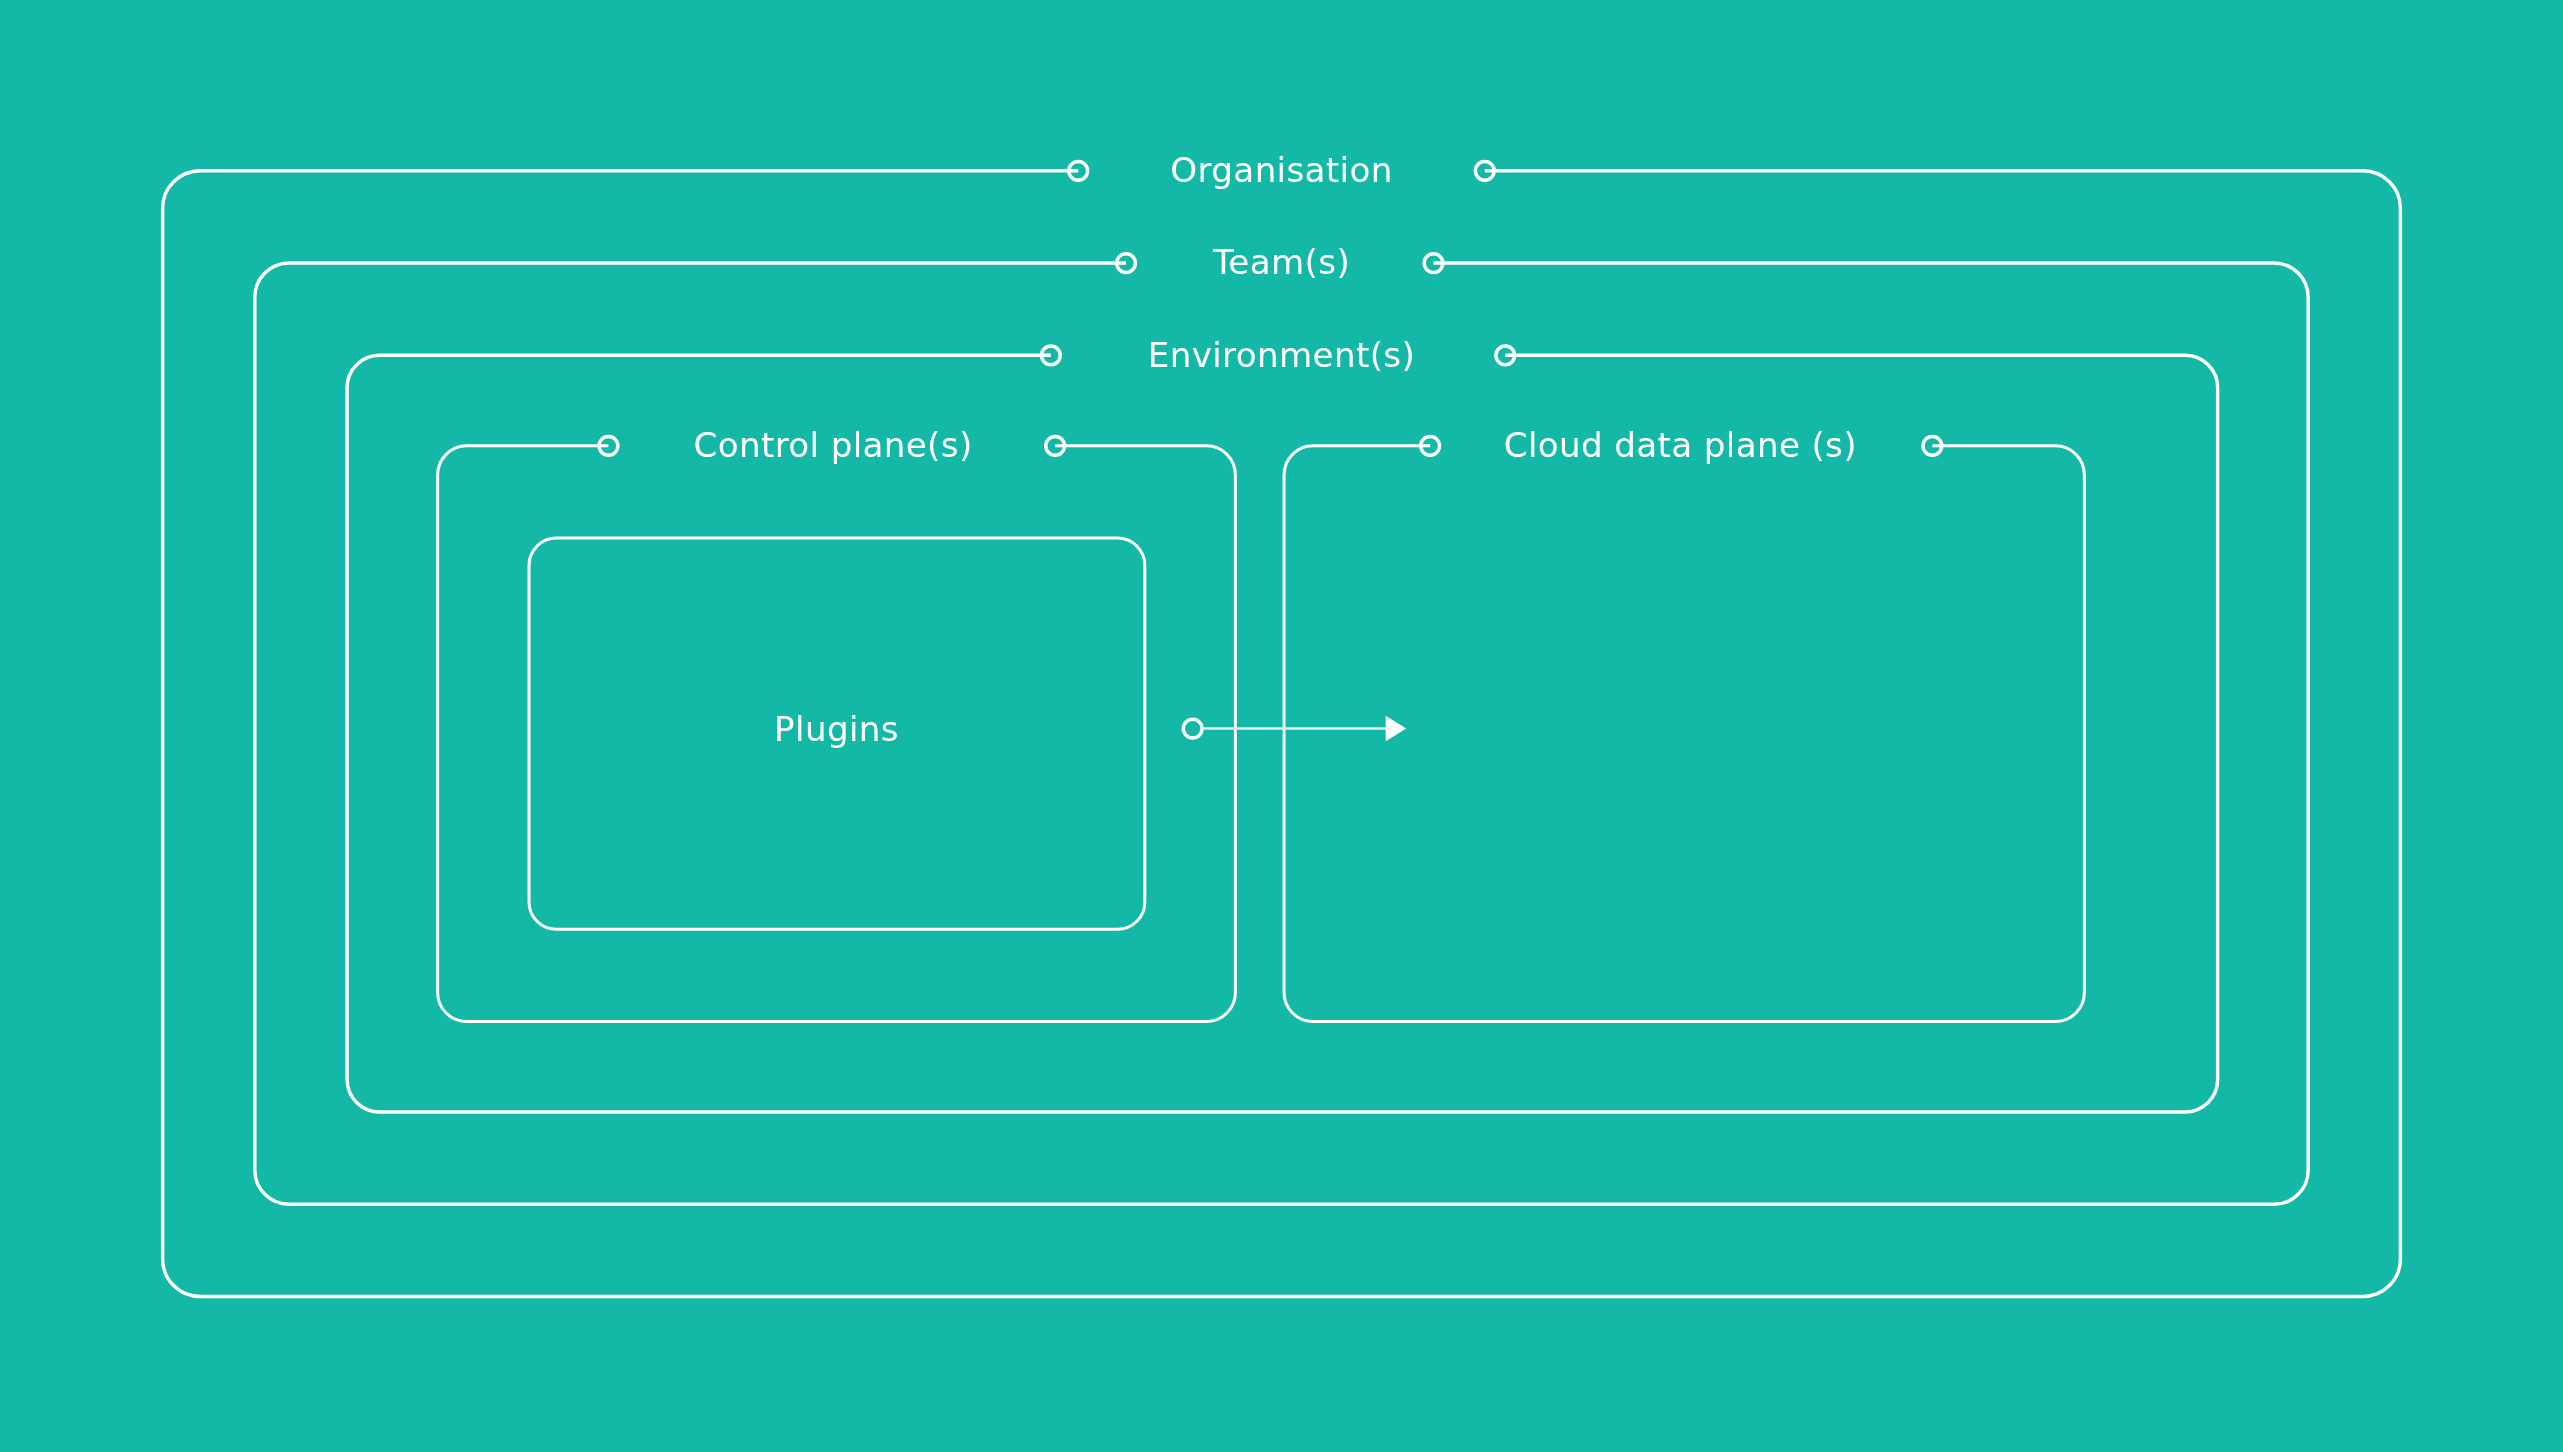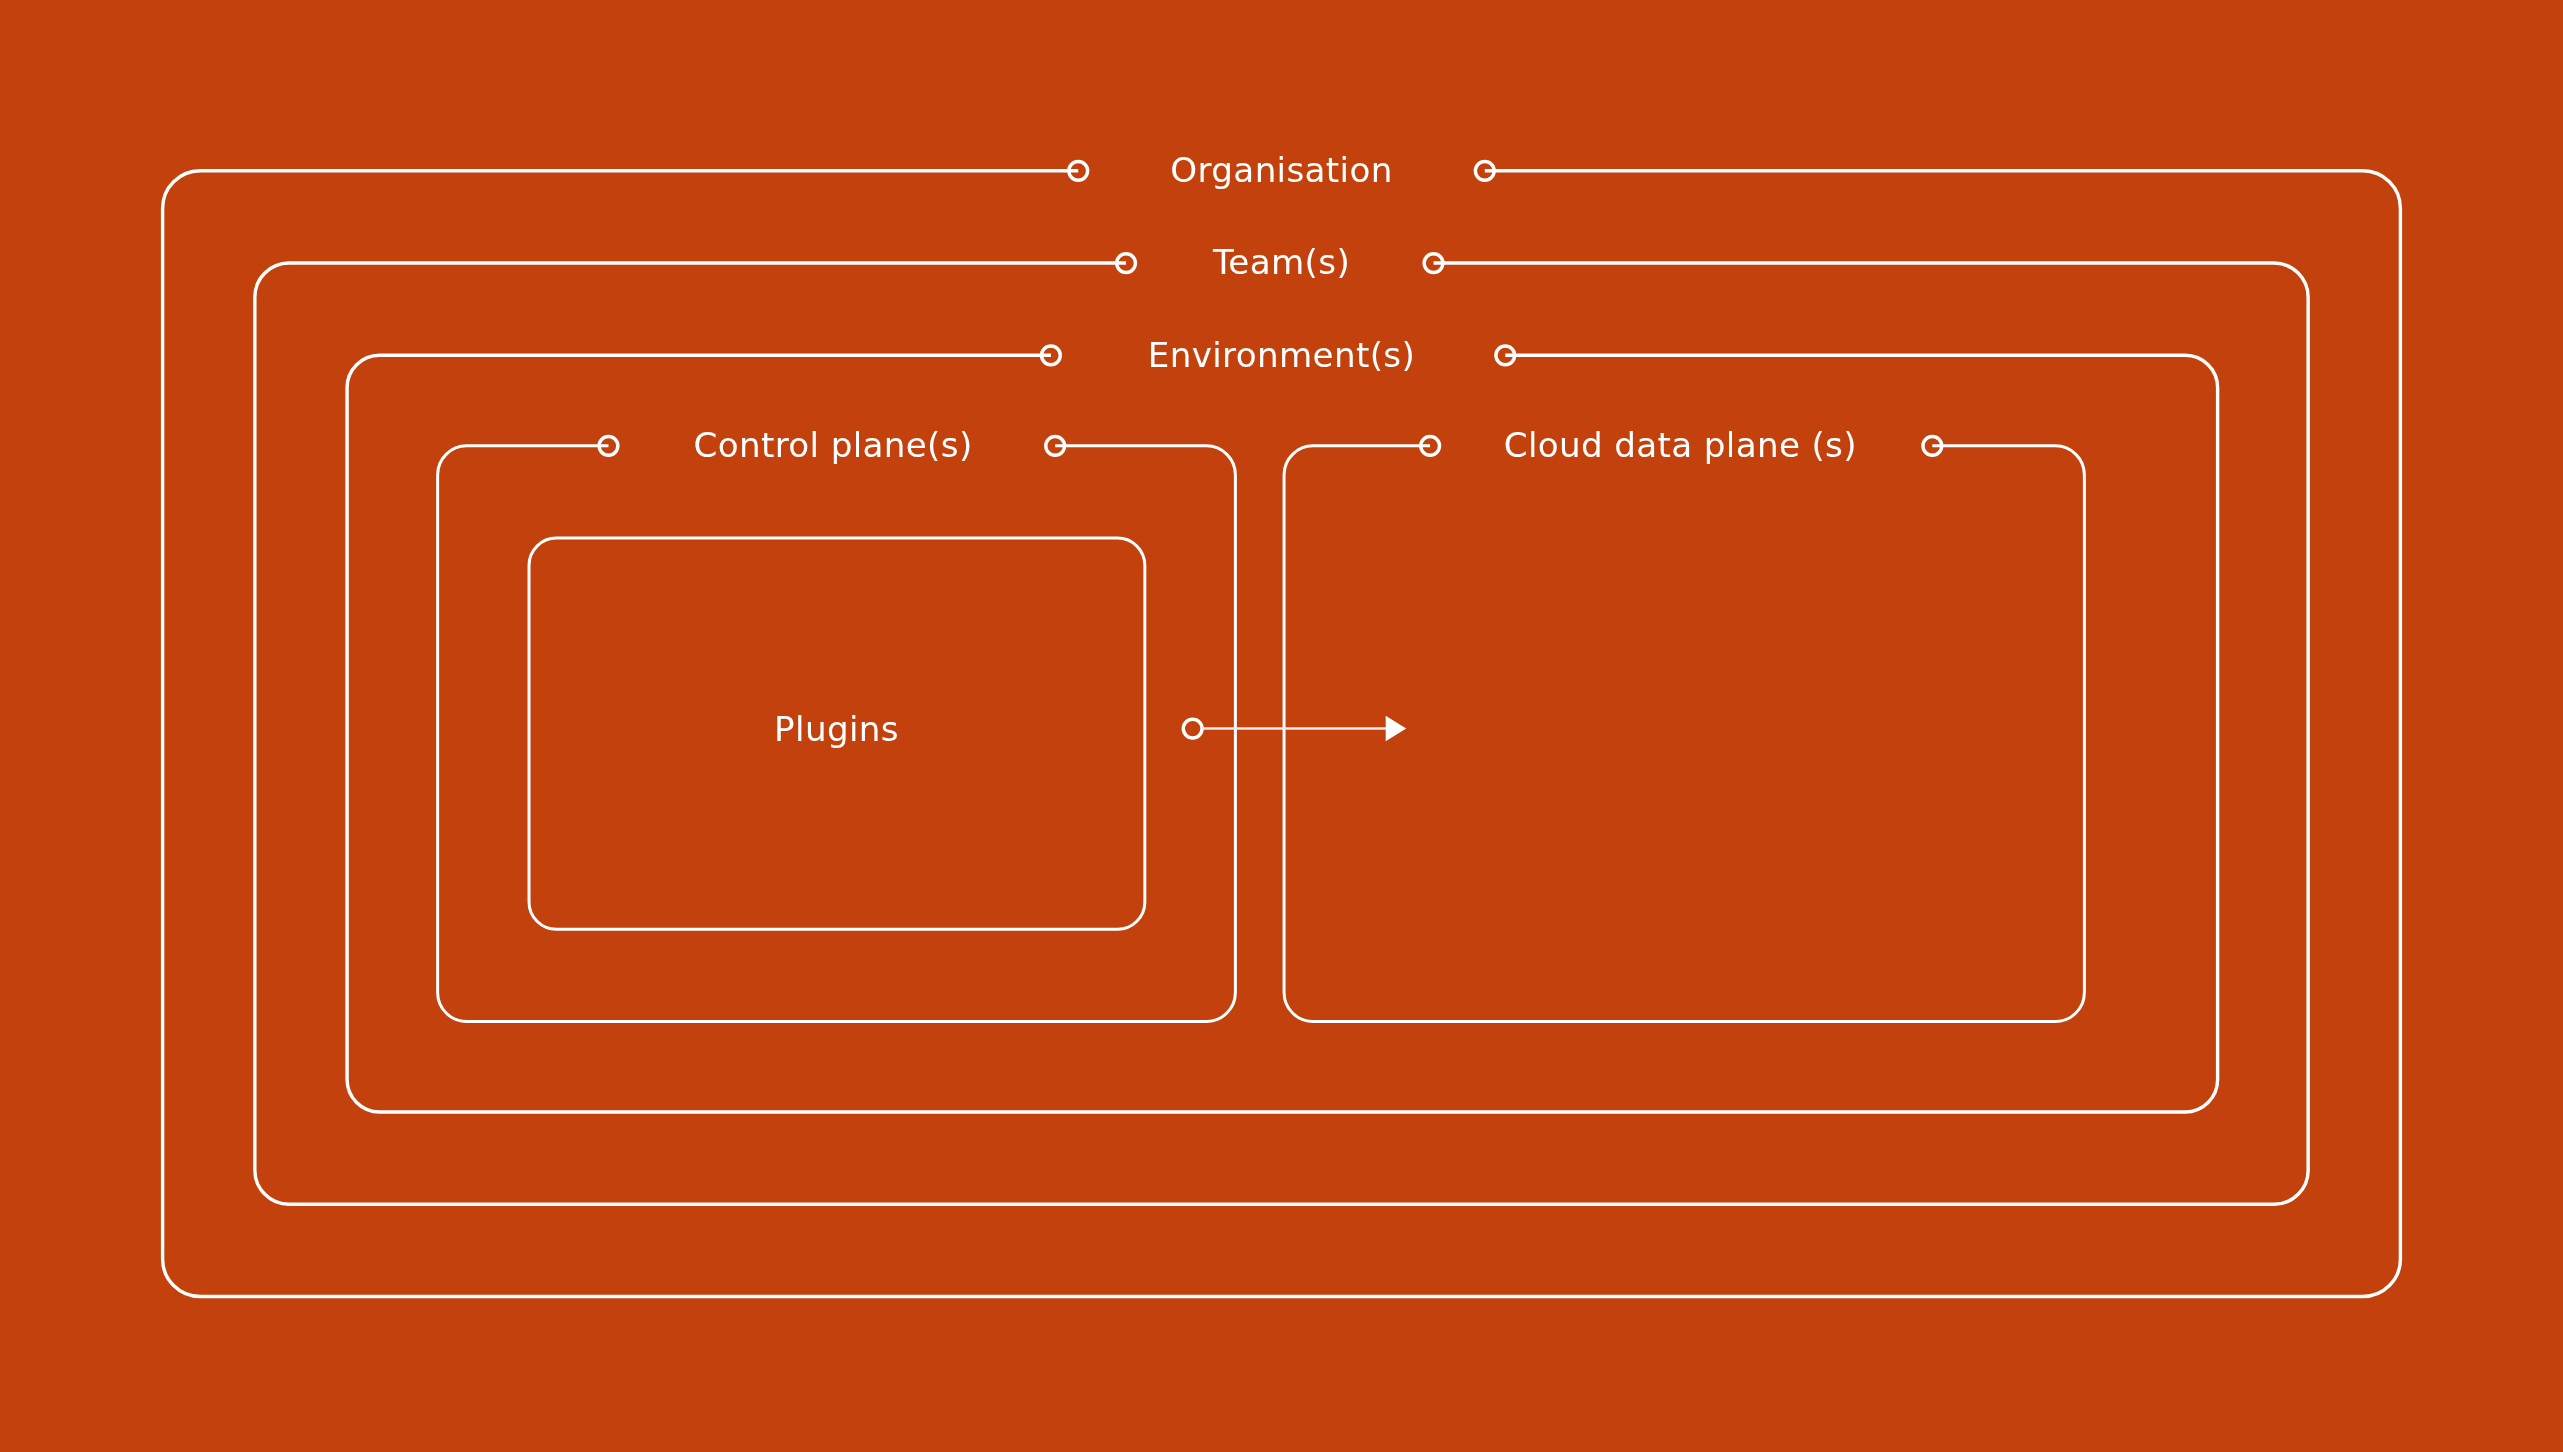--- a/index.html
+++ b/index.html
@@ -11,21 +11,21 @@
   body {
     width: 2563px;
     height: 1452px;
     overflow: hidden;
     font-family: "DejaVu Sans", "Liberation Sans", sans-serif;
   }
   #diagram-root {
     position: relative;
     width: 2563px;
     height: 1452px;
-    background: #c2410c;
+    background: #14b8a6;
   }
   svg.diagram {
     position: absolute;
     inset: 0;
     width: 2563px;
     height: 1452px;
     display: block;
   }
   .box-outline {
     fill: none;

